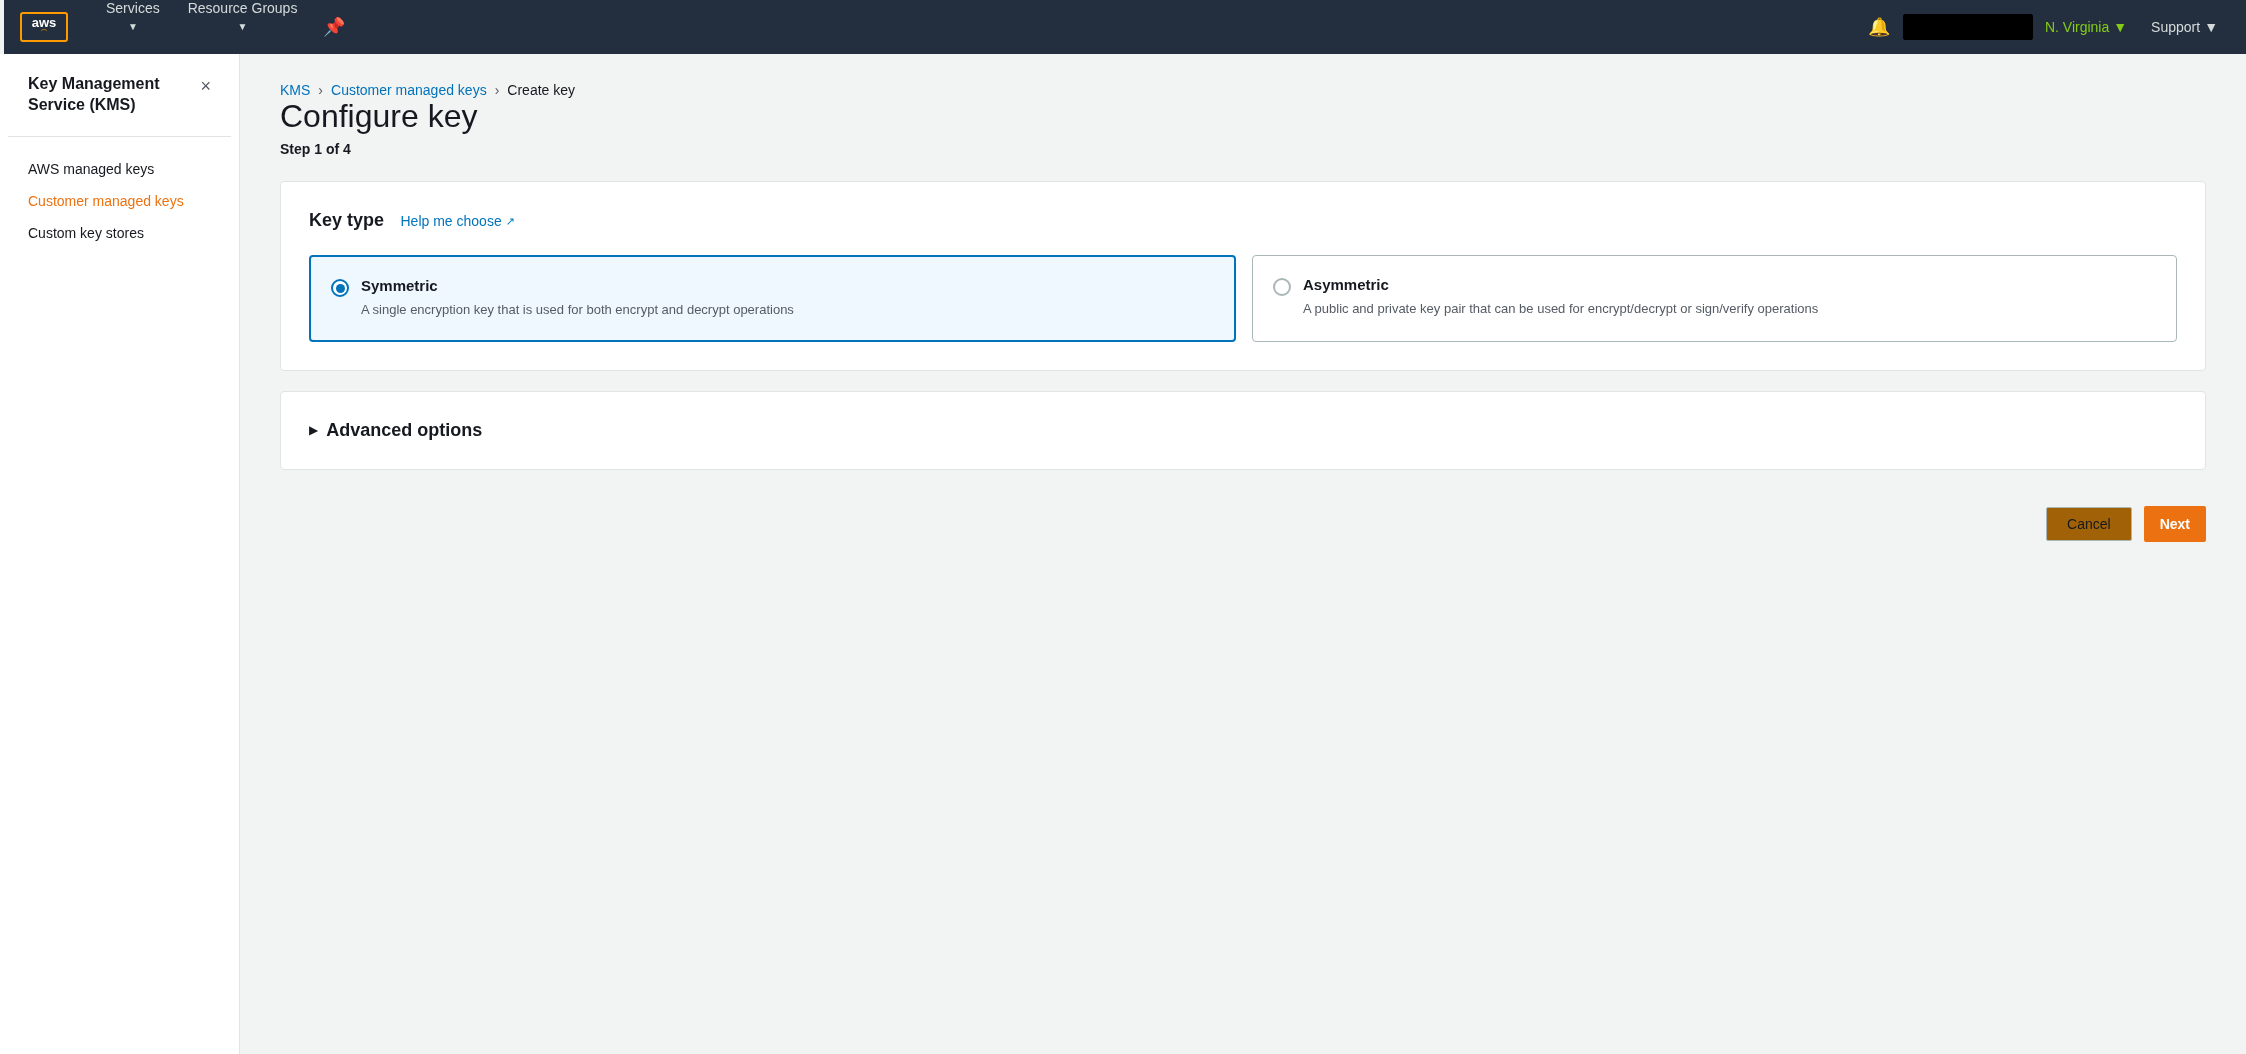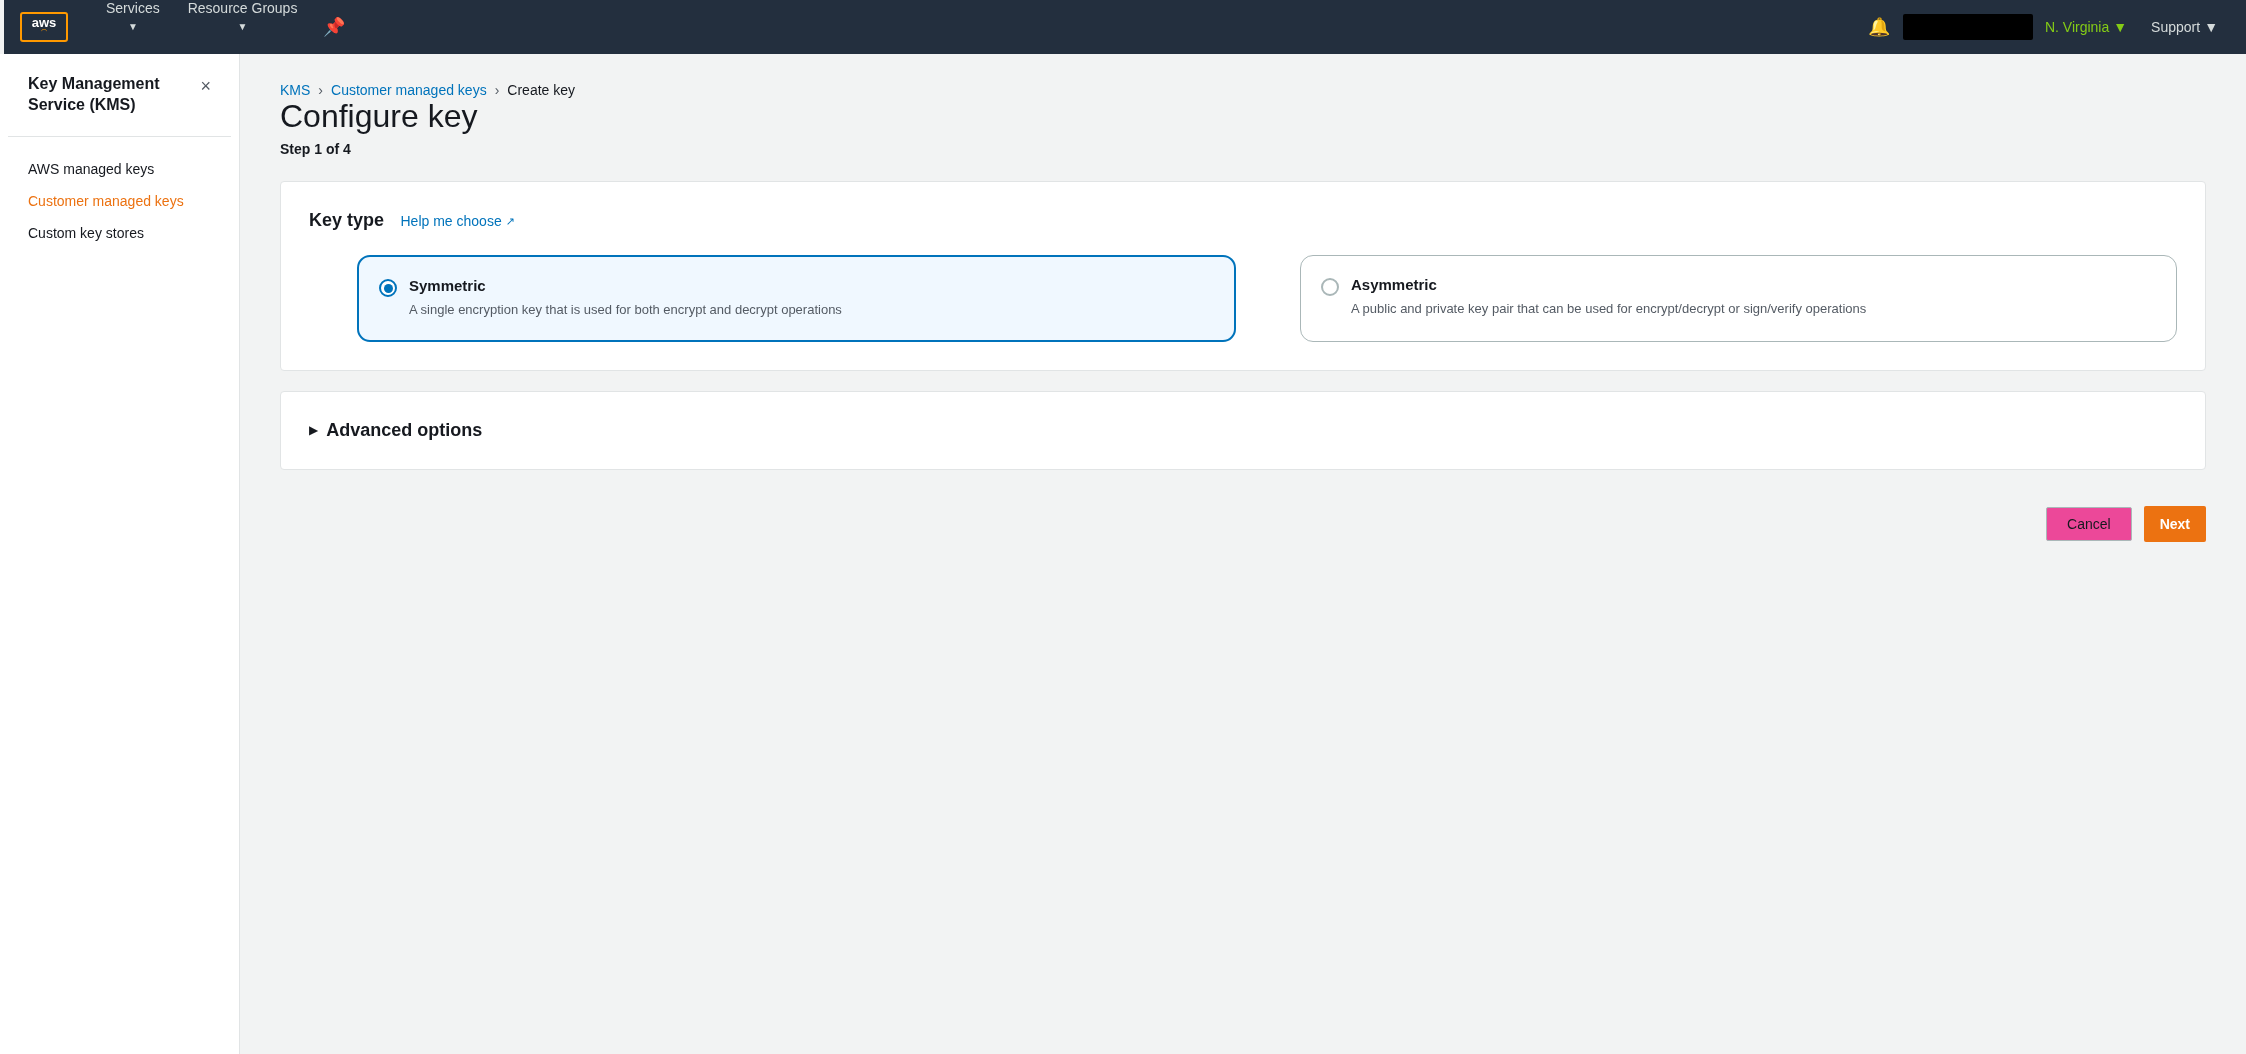--- a/index.html
+++ b/index.html
@@ -200,28 +200,27 @@
     }
 
     
     .radio-options {
       display: flex;
       gap: 16px;
     }
     .radio-option {
       flex: 1;
       border: 1px solid #aab7b8;
-      border-radius: 13px;
+      border-radius: 4px;
       padding: 20px;
       cursor: pointer;
       display: flex;
       align-items: flex-start;
       gap: 12px;
       background: white;
-      margin-left: 48px;
     }
     .radio-option.selected {
       border: 2px solid #0073bb;
       background: #f0f8ff;
     }
     .radio-circle {
       width: 18px;
       height: 18px;
       border-radius: 50%;
       border: 2px solid #aab7b8;
@@ -275,21 +274,21 @@
     
     .footer-actions {
       display: flex;
       justify-content: flex-end;
       align-items: center;
       gap: 12px;
       margin-top: 16px;
       padding-top: 16px;
     }
     .btn-cancel {
-      background: #ec4899;
+      background: #a16207;
       border: 1px solid #aab7b8;
       color: #16191f;
       font-size: 14px;
       padding: 8px 20px;
       border-radius: 2px;
       cursor: pointer;
       font-weight: 400;
     }
     .btn-next {
       background: #ec7211;

